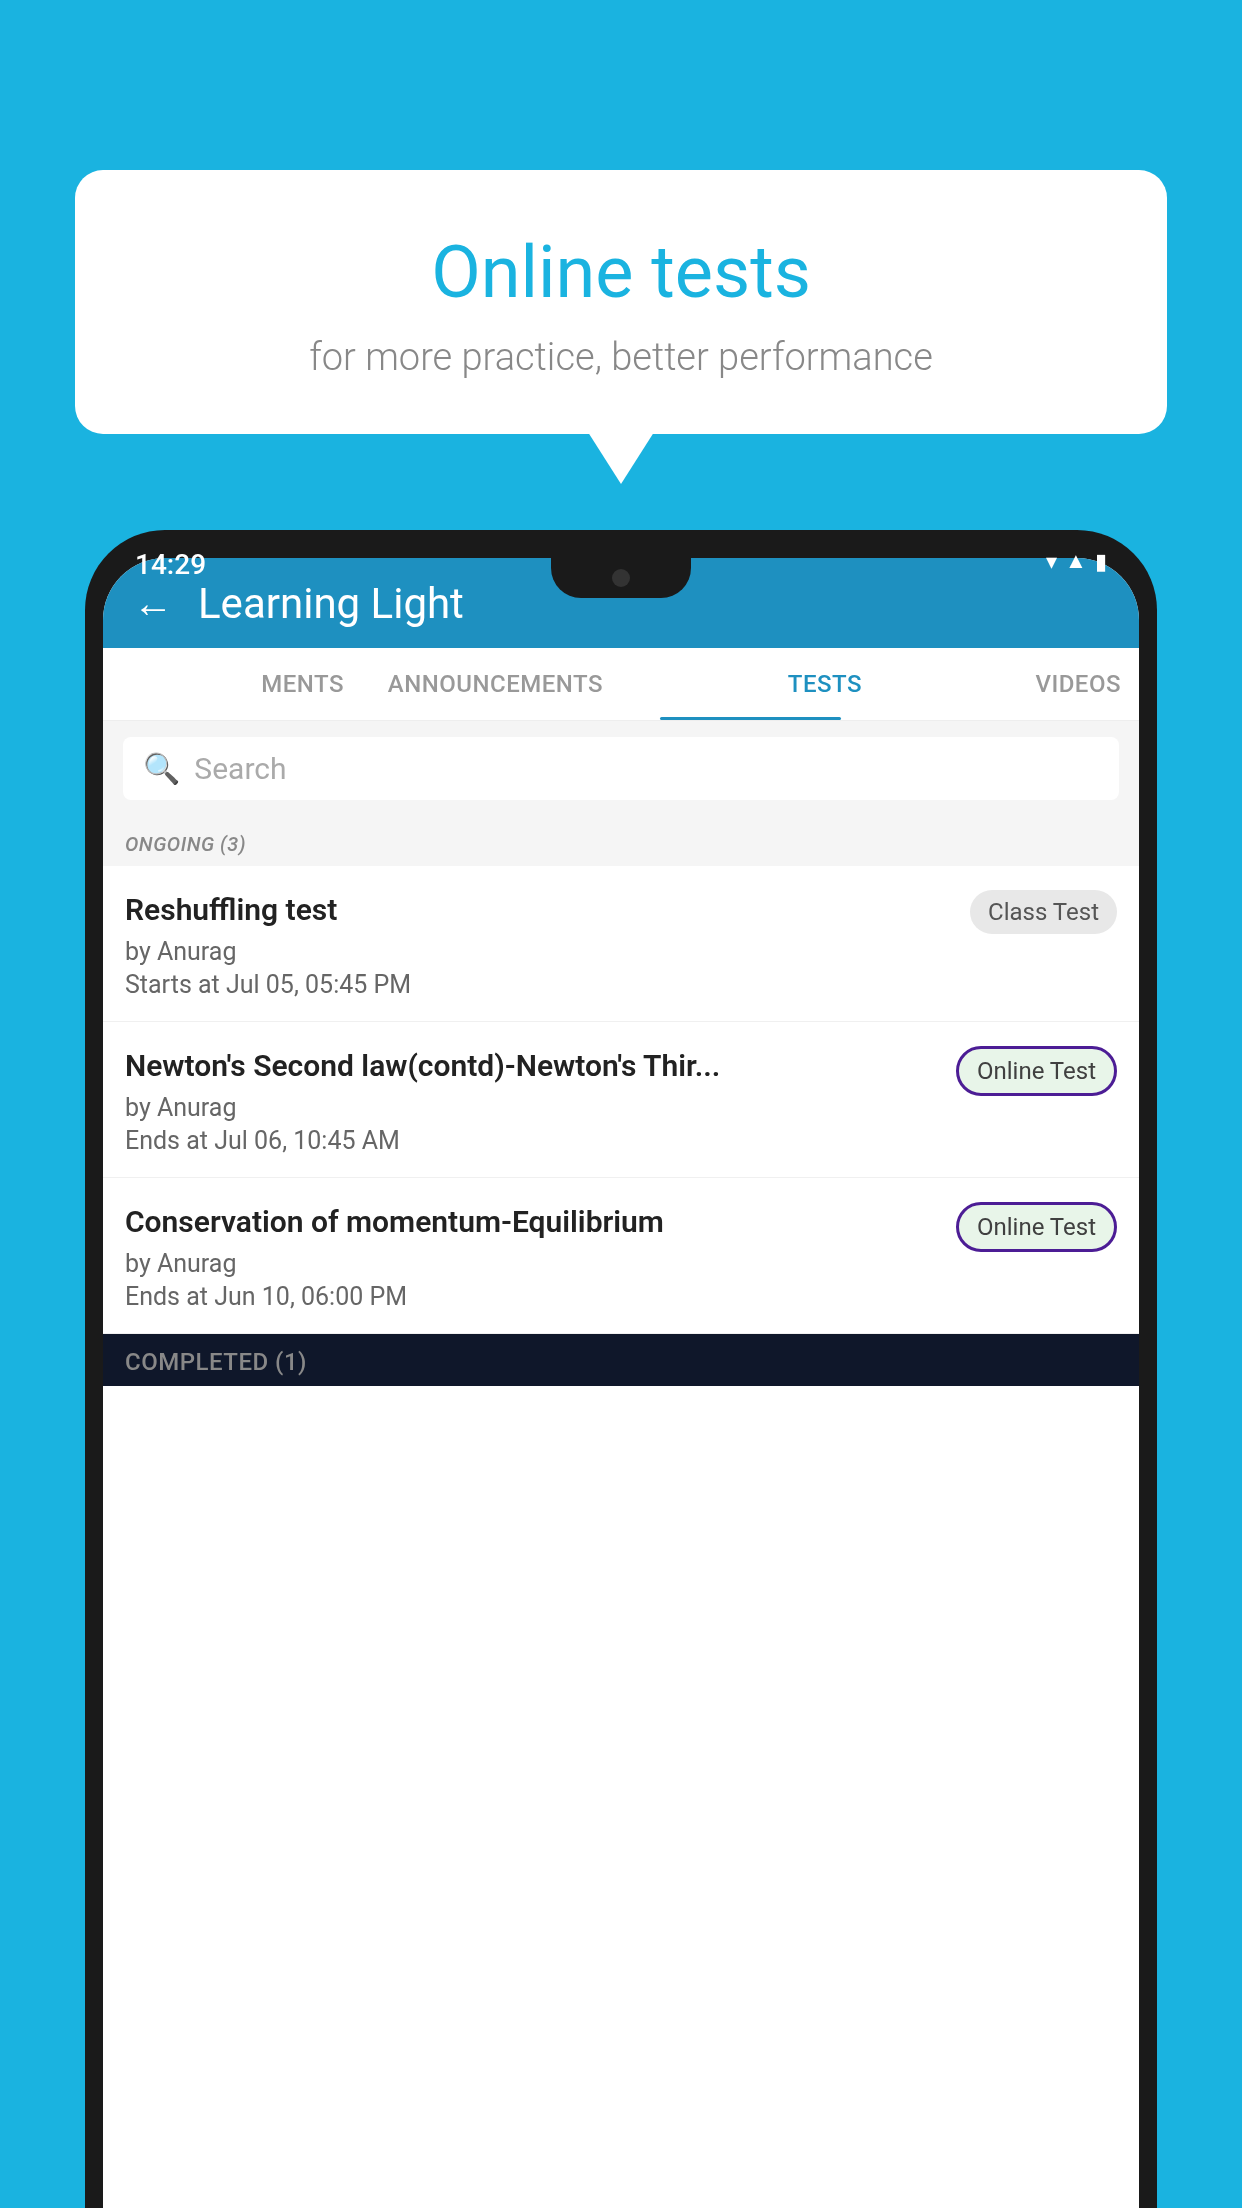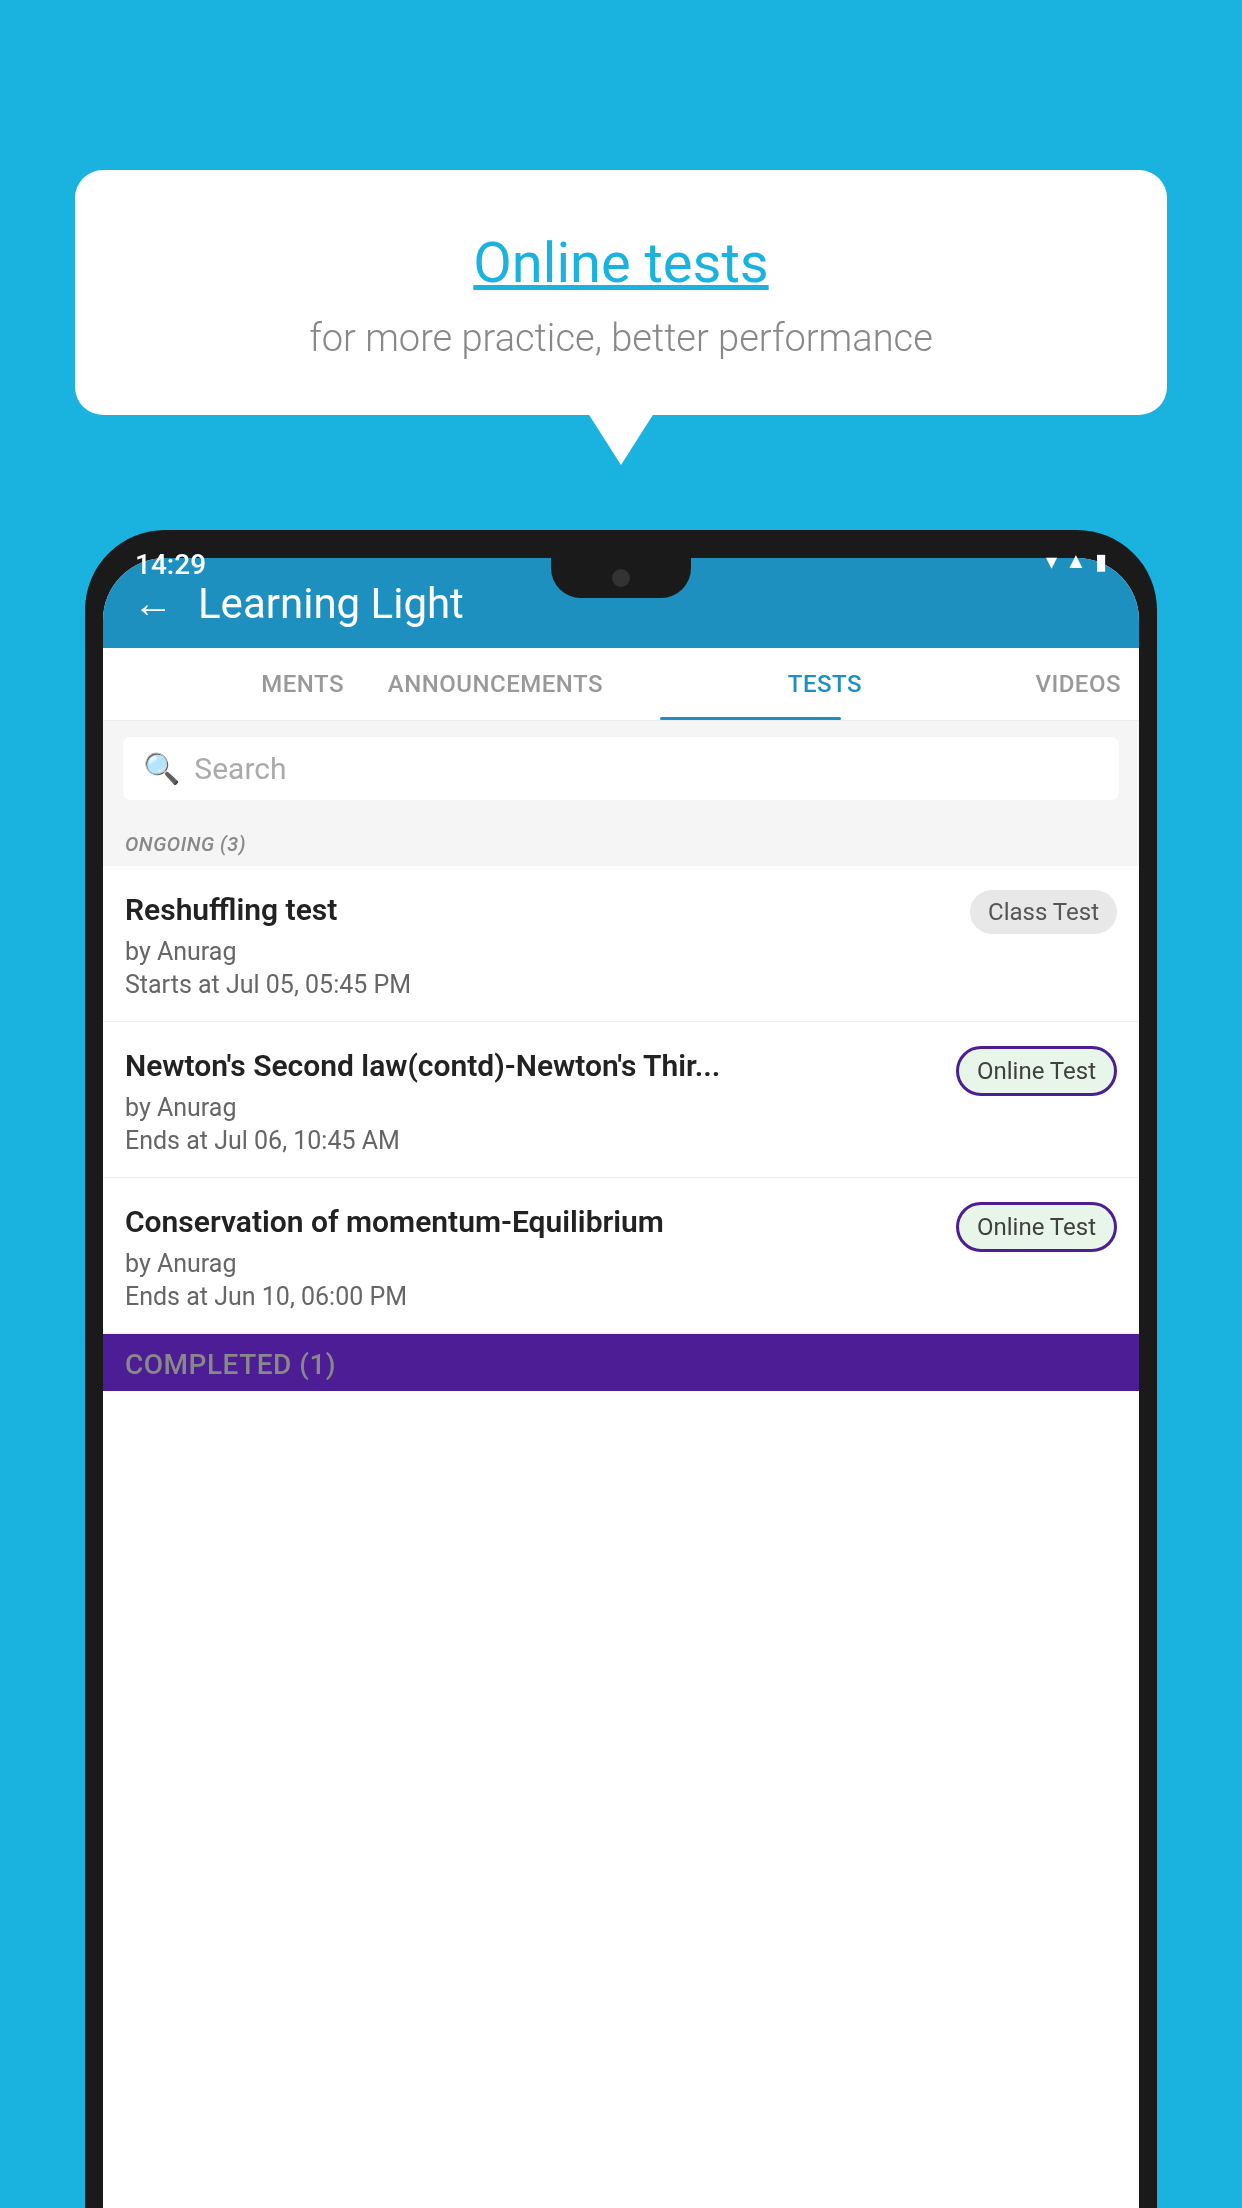--- a/index.html
+++ b/index.html
@@ -32,25 +32,24 @@
       left: 50%;
       transform: translateX(-50%);
       width: 0;
       height: 0;
       border-left: 35px solid transparent;
       border-right: 35px solid transparent;
       border-top: 55px solid white;
     }
 
     .bubble-title {
-      font-size: 56px;
+      font-size: 72px;
       color: #1ab3e0;
       font-weight: 400;
       margin-bottom: 20px;
-      text-decoration: underline;
     }
 
     .bubble-subtitle {
       font-size: 38px;
       color: #888;
       font-weight: 300;
     }
 
     
     .phone-outer {
@@ -274,23 +273,23 @@
     }
 
     .badge-online {
       background: #e8f5e9;
       color: #404040;
       border: 3px solid #4c1d95;
     }
 
     
     .completed-section {
-      background: #4c1d95;
+      background: #0f172a;
       padding: 14px 22px 10px;
-      font-size: 28px;
+      font-size: 24px;
       color: #888;
       font-weight: 500;
       letter-spacing: 0.5px;
     }
   </style>
 </head>
 <body>
 
 <div class="speech-bubble">
   <div class="bubble-title">Online tests</div>

